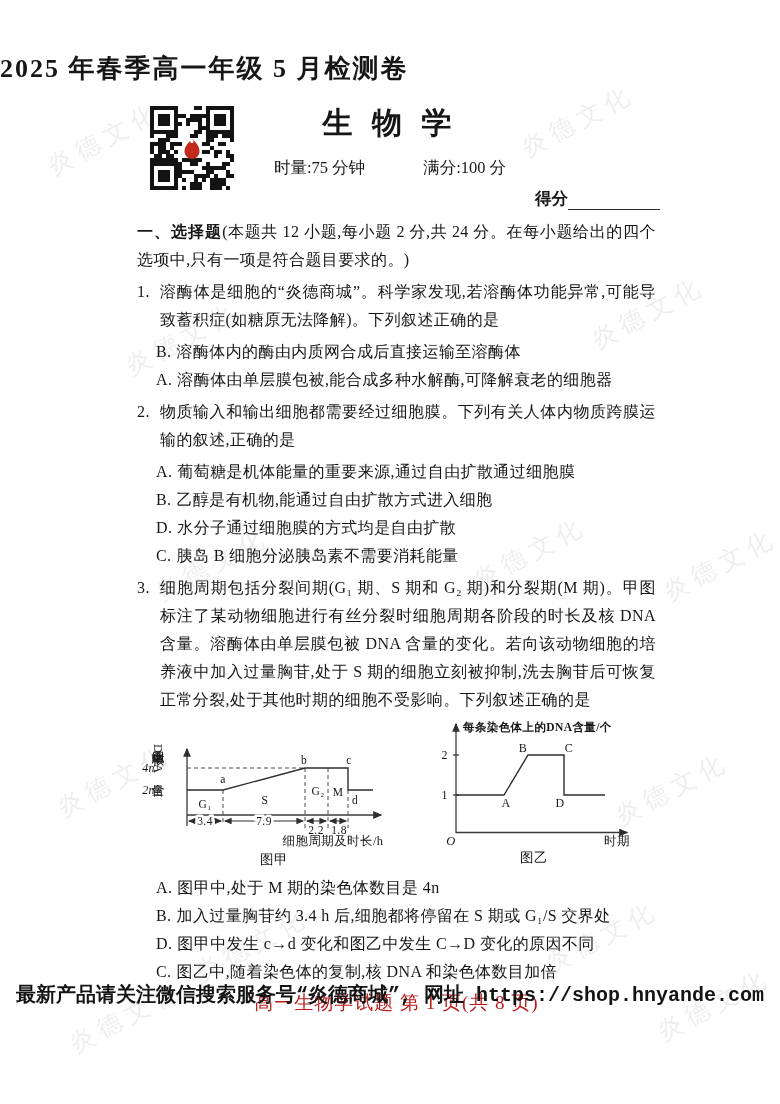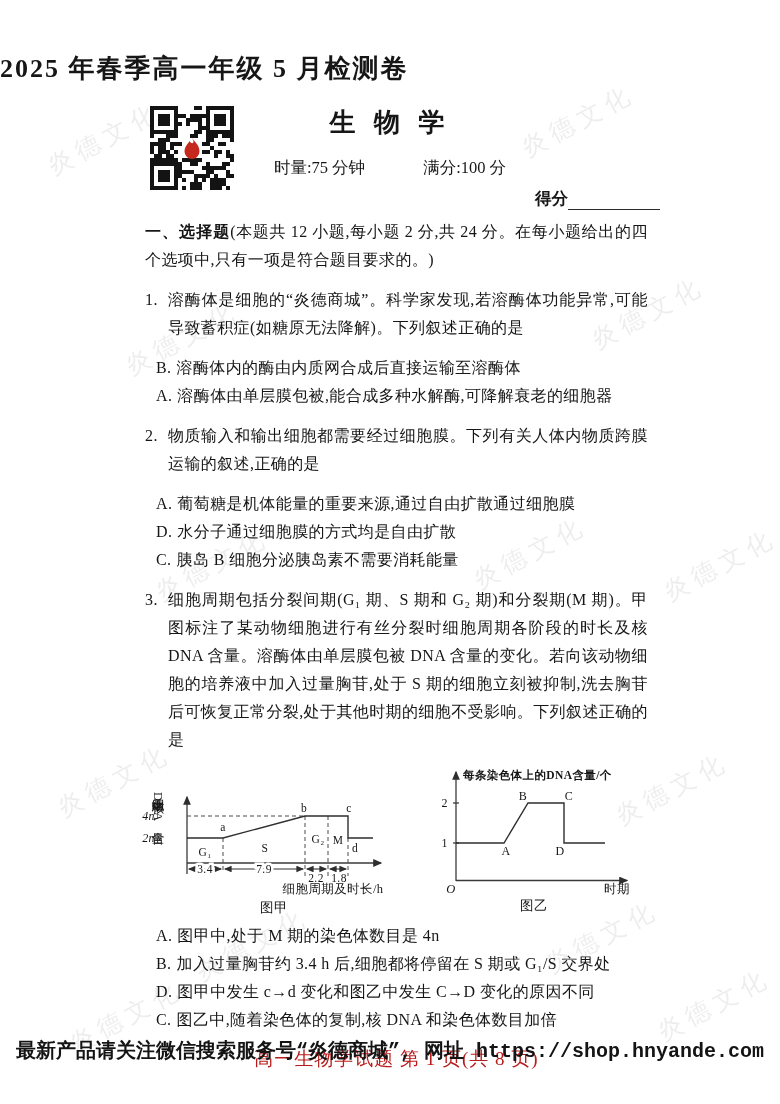--- a/index.html
+++ b/index.html
@@ -9,30 +9,30 @@
   }
   
   .wm{
     position:absolute;font-size:25px;letter-spacing:6px;color:#000;opacity:.065;
     transform:rotate(-28deg);white-space:nowrap;pointer-events:none;z-index:0;
     font-family:"DejaVu Serif",serif;
   }
   .layer{position:relative;z-index:1;}
   
   .exam-title{padding-top:54px;margin:0;font-size:26px;line-height:30px;font-weight:bold;letter-spacing:2px;}
-  .subject{margin:22px 0 0;text-align:center;font-size:26px;line-height:34px;font-weight:bold;letter-spacing:6px;}
+  .subject{margin:22px 0 0;text-align:center;font-size:30px;line-height:34px;font-weight:bold;letter-spacing:6px;}
   .meta{margin:16px 0 0;text-align:center;font-size:16.5px;line-height:24px;}
   .meta .gap{display:inline-block;width:58px;}
   .qr{position:absolute;left:150px;top:106px;width:84px;height:84px;z-index:2;}
   .score-row{position:absolute;top:188px;right:120px;z-index:2;font-size:16.5px;font-weight:bold;
     font-family:Liberation Mono, monospace;}
   .score-line{display:inline-block;width:92px;border-bottom:1.6px solid #2a2a2a;height:17px;vertical-align:bottom;}
   
   .content{width:527px;margin:38px 0 0 133px;font-size:16px;letter-spacing:.4px;}
-  .content p{margin:12px;}
+  .content p{margin:4px;}
   .section{line-height:28px;text-align:justify;}
   .section b{letter-spacing:.8px;}
   .qstem{position:relative;padding-left:23px;line-height:28px;text-align:justify;}
   .qnum{position:absolute;left:0;top:0;}
   .opt{padding-left:23px;line-height:28px;white-space:nowrap;}
   .olabel{margin-right:5px;}
   
   .figrow{position:relative;height:156px;}
   .fig{position:absolute;top:0;}
   .fig-jia{left:2px;}
@@ -232,20 +232,21 @@
 
       <div>
         <p class="qstem"><span class="qnum">1.</span><span>溶酶体是细胞的“炎德商城”。科学家发现,若溶酶体功能异常,可能导致蓄积症(如糖原无法降解)。下列叙述正确的是</span></p>
         <div class="opt"><span class="olabel">B.</span><span>溶酶体内的酶由内质网合成后直接运输至溶酶体</span></div>
         <div class="opt"><span class="olabel">A.</span><span>溶酶体由单层膜包被,能合成多种水解酶,可降解衰老的细胞器</span></div>
       </div>
 
       <div>
         <p class="qstem"><span class="qnum">2.</span><span>物质输入和输出细胞都需要经过细胞膜。下列有关人体内物质跨膜运输的叙述,正确的是</span></p>
         <div class="opt"><span class="olabel">A.</span><span>葡萄糖是机体能量的重要来源,通过自由扩散通过细胞膜</span></div>
+        <div class="opt"><span class="olabel">B.</span><span>乙醇是有机物,能通过自由扩散方式进入细胞</span></div>
         <div class="opt"><span class="olabel">D.</span><span>水分子通过细胞膜的方式均是自由扩散</span></div>
         <div class="opt"><span class="olabel">C.</span><span>胰岛 B 细胞分泌胰岛素不需要消耗能量</span></div>
       </div>
 
       <div>
         <p class="qstem"><span class="qnum">3.</span><span>细胞周期包括分裂间期(G₁ 期、S 期和 G₂ 期)和分裂期(M 期)。甲图标注了某动物细胞进行有丝分裂时细胞周期各阶段的时长及核 DNA 含量。溶酶体由单层膜包被 DNA 含量的变化。若向该动物细胞的培养液中加入过量胸苷,处于 S 期的细胞立刻被抑制,洗去胸苷后可恢复正常分裂,处于其他时期的细胞不受影响。下列叙述正确的是</span></p>
 
         <div class="figrow">
 
           <div class="fig fig-jia" style="width:292px;height:156px;position:absolute;">

